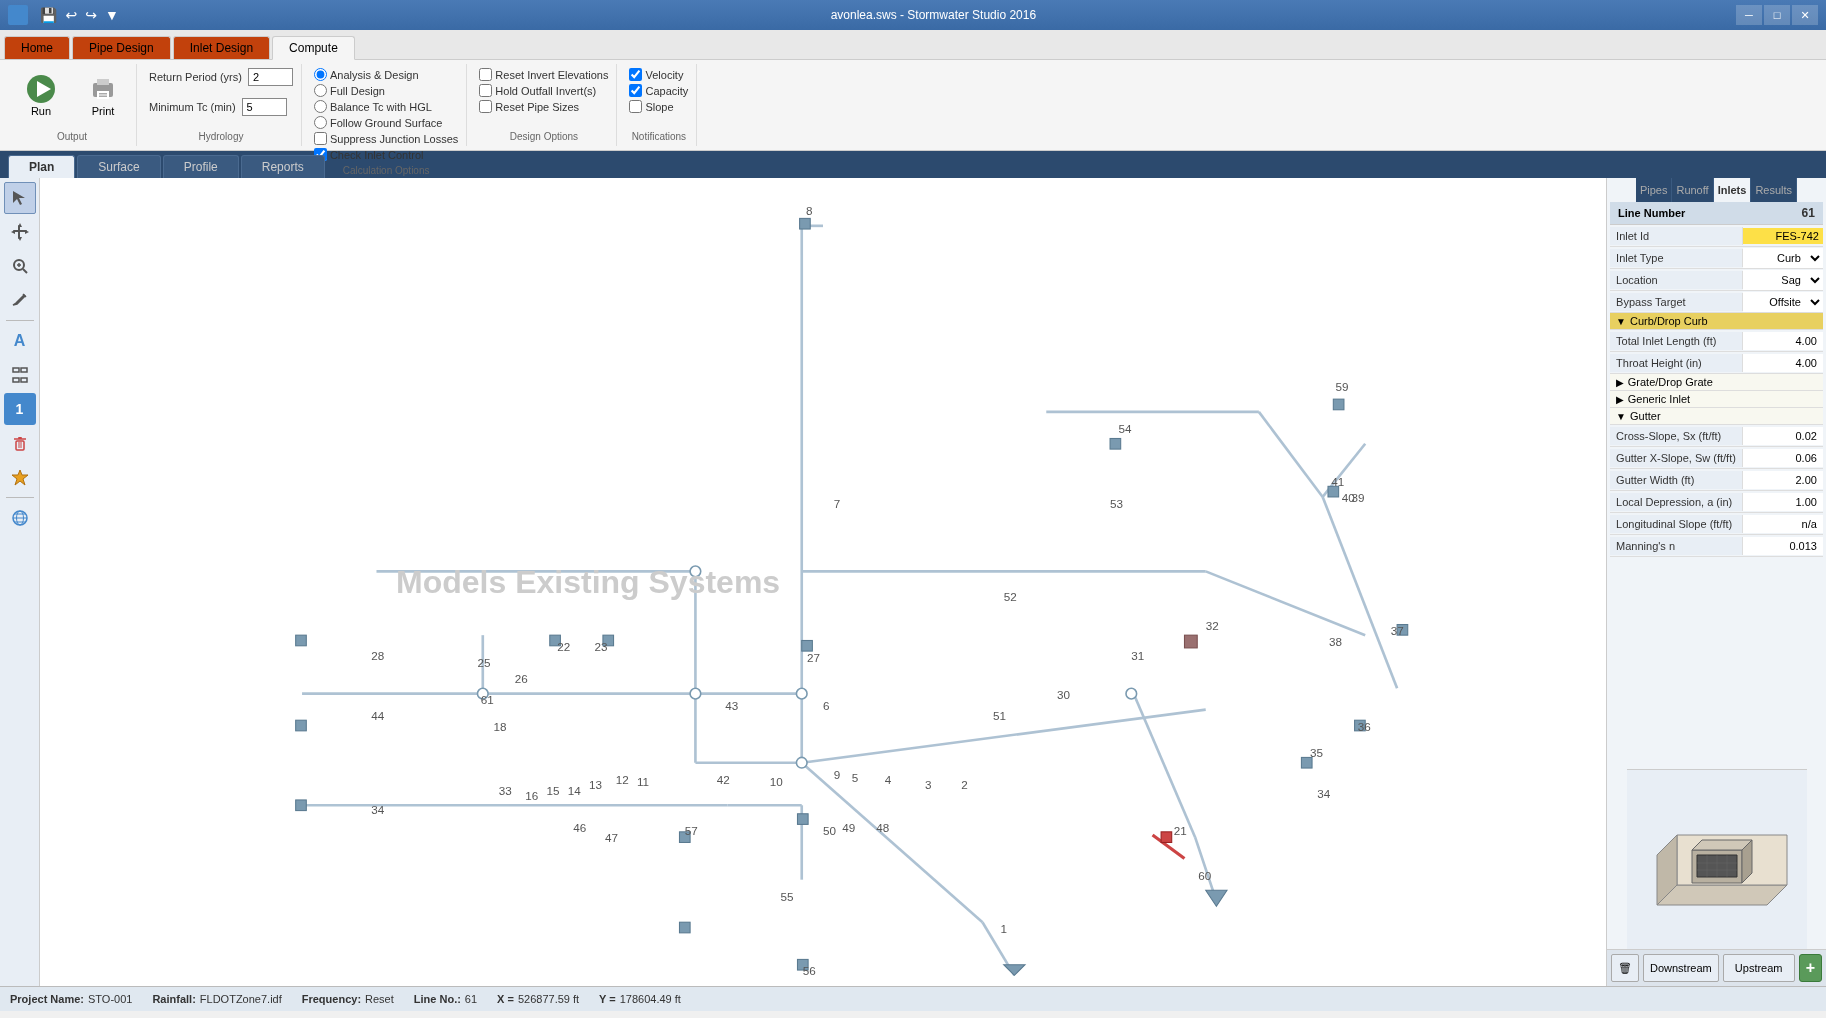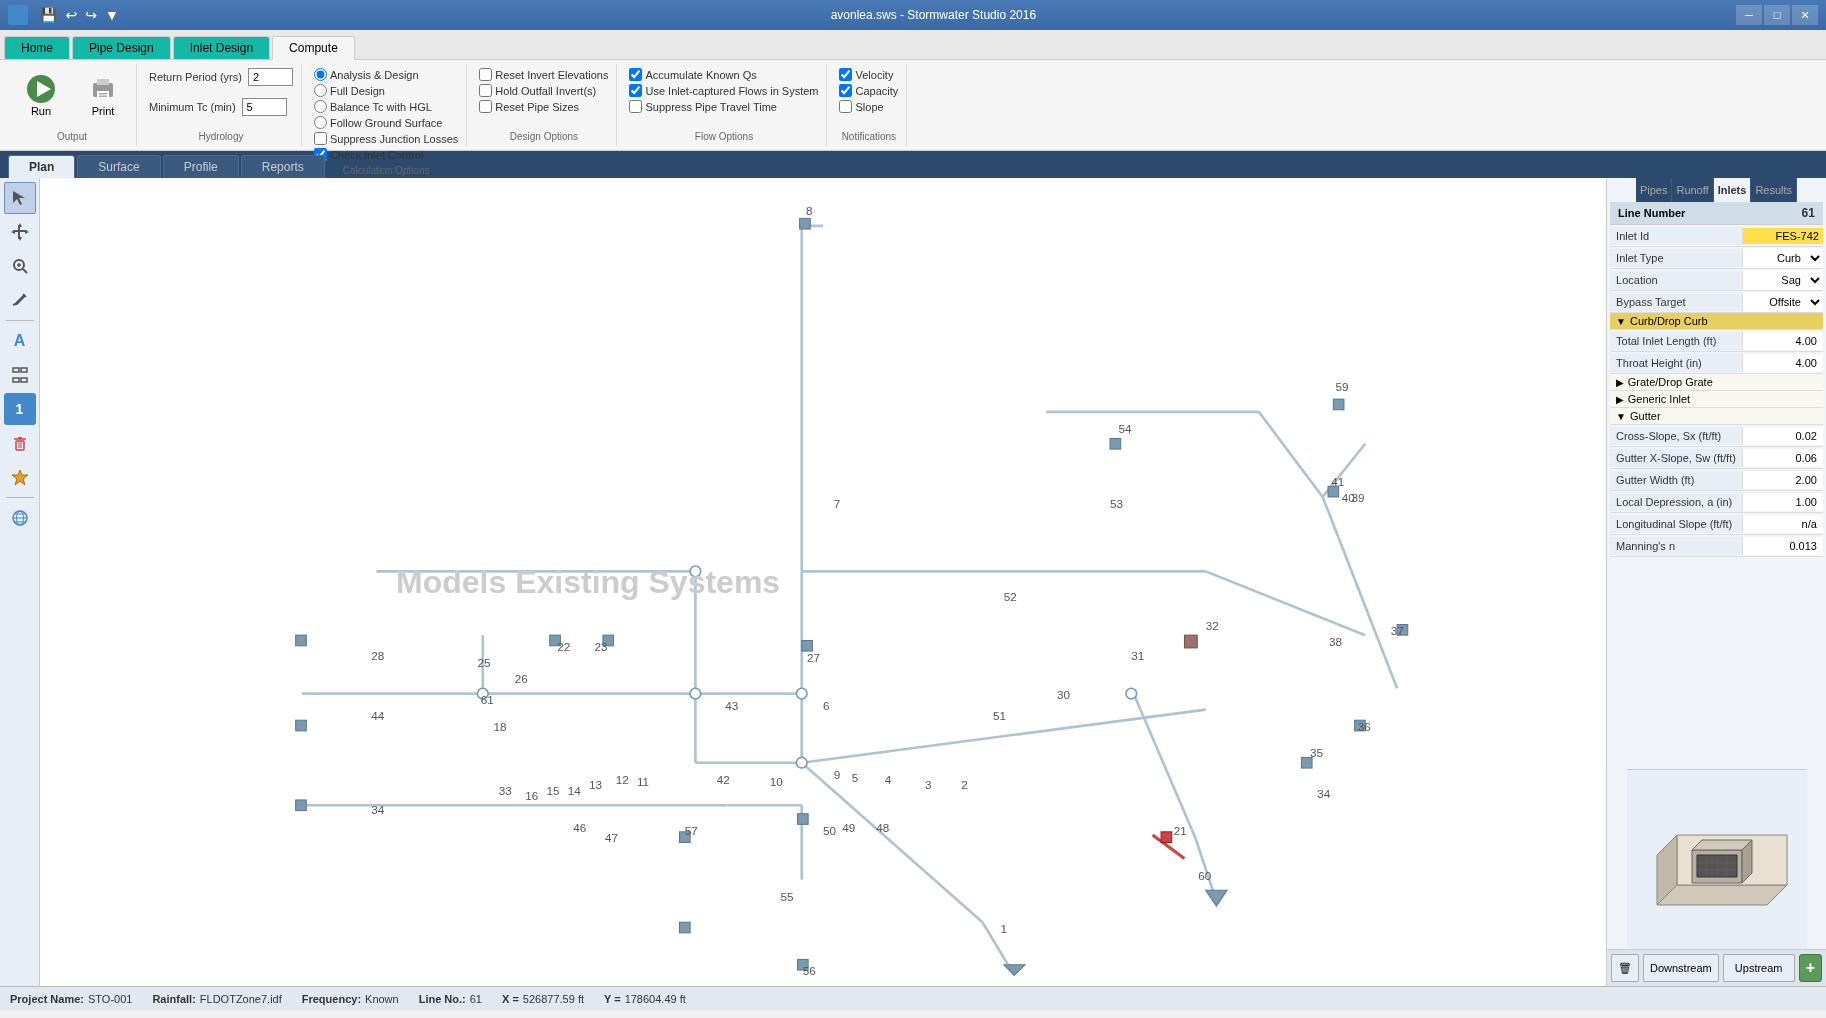--- a/index.html
+++ b/index.html
@@ -35,21 +35,21 @@
       background: #e8e8e8;
       display: flex;
       height: 30px;
       align-items: flex-end;
       padding-left: 4px;
       border-bottom: 1px solid #ccc;
     }
     .ribbon-tab {
       padding: 4px 16px;
       cursor: pointer;
-      background: #14b8a6;
+      background: #c2410c;
       border: 1px solid #ccc;
       border-bottom: none;
       font-size: 12px;
       border-radius: 3px 3px 0 0;
       margin-right: 2px;
     }
     .ribbon-tab.active {
       background: #f5f5f5;
       border-bottom: 1px solid #f5f5f5;
       margin-bottom: -1px;
@@ -447,37 +447,20 @@
           <span class="ribbon-label">Hold Outfall Invert(s)</span>
         </div>
         <div class="ribbon-option-row">
           <input type="checkbox" class="ribbon-check" style="">
           <span class="ribbon-label">Reset Pipe Sizes</span>
         </div>
       </div>
       <div class="ribbon-group-label">Design Options</div>
     </div>
 
-    <div class="ribbon-group">
-      <div class="ribbon-options">
-        <div class="ribbon-option-row">
-          <input type="checkbox" class="ribbon-check" checked="" style="">
-          <span class="ribbon-label">Accumulate Known Qs</span>
-        </div>
-        <div class="ribbon-option-row">
-          <input type="checkbox" class="ribbon-check" checked="" style="">
-          <span class="ribbon-label">Use Inlet-captured Flows in System</span>
-        </div>
-        <div class="ribbon-option-row">
-          <input type="checkbox" class="ribbon-check" style="">
-          <span class="ribbon-label">Suppress Pipe Travel Time</span>
-        </div>
-      </div>
-      <div class="ribbon-group-label">Flow Options</div>
-    </div>
 
     <div class="ribbon-group">
       <div class="ribbon-options">
         <div class="ribbon-option-row">
           <input type="checkbox" class="ribbon-check" checked="" style="">
           <span class="ribbon-label">Velocity</span>
         </div>
         <div class="ribbon-option-row">
           <input type="checkbox" class="ribbon-check" checked="" style="">
           <span class="ribbon-label">Capacity</span>
@@ -857,21 +840,21 @@
   <div class="status-item">
     <span class="status-label">Project Name:</span>
     <span>STO-001</span>
   </div>
   <div class="status-item">
     <span class="status-label">Rainfall:</span>
     <span>FLDOTZone7.idf</span>
   </div>
   <div class="status-item">
     <span class="status-label">Frequency:</span>
-    <span>Known</span>
+    <span>Reset</span>
   </div>
   <div class="status-item">
     <span class="status-label">Line No.:</span>
     <span>61</span>
   </div>
   <div class="status-item">
     <span class="status-label">X =</span>
     <span>526877.59 ft</span>
   </div>
   <div class="status-item">

